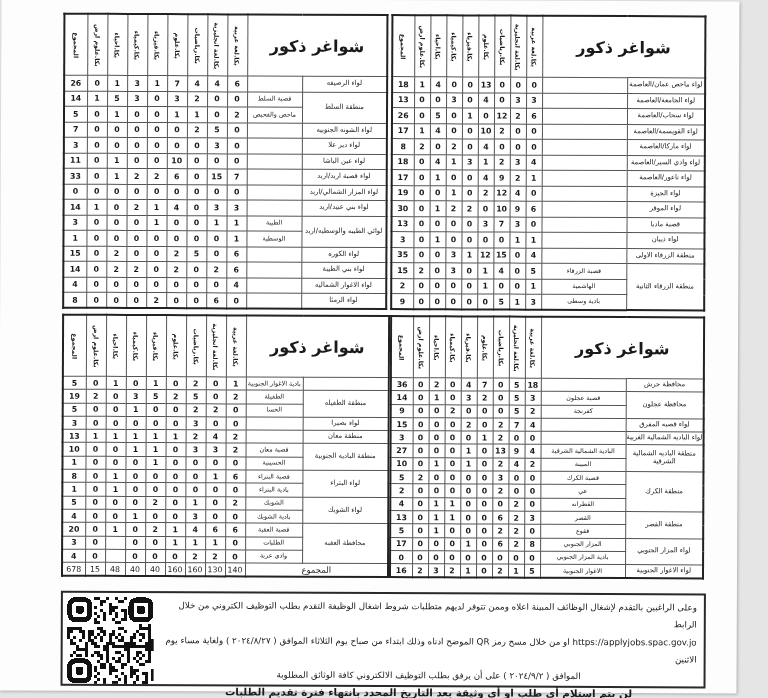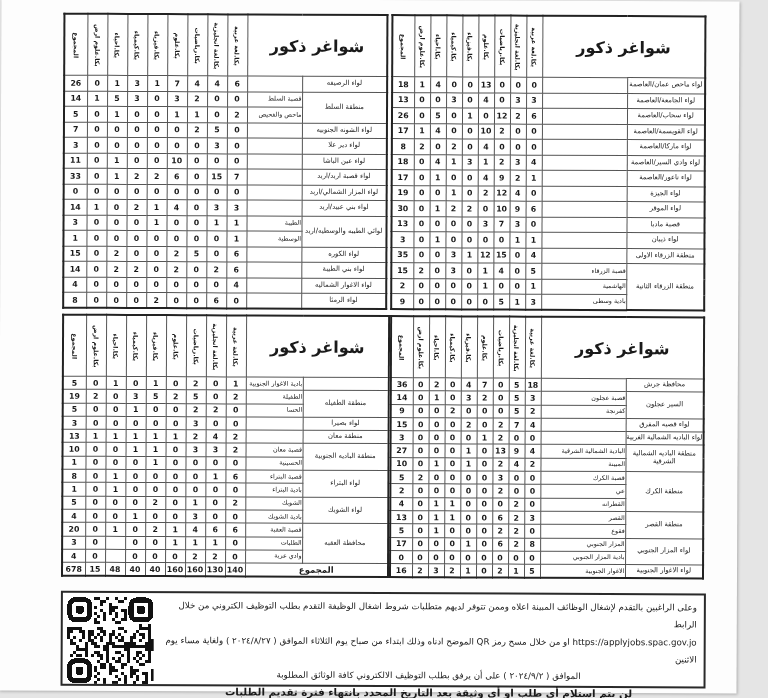--- a/index.html
+++ b/index.html
@@ -12,28 +12,28 @@
         background:#fff;border:2px solid #222}
   td,th{border:1px solid #555;padding:0;overflow:hidden}
   th.title{font-size:16px;font-weight:700;text-align:center;vertical-align:middle;
            letter-spacing:1px}
   th.v{vertical-align:middle}
   th.v div{height:60px;display:flex;align-items:center;justify-content:center;overflow:visible}
   th.v span{display:inline-block;transform:rotate(90deg);white-space:nowrap;
             font-size:6.3px;font-weight:700}
   td.num{text-align:center;font-size:7.8px;font-weight:700}
   td.lab{font-size:6.8px;text-align:center;line-height:1.15}
-  td.sub{font-size:6.4px;text-align:right;line-height:1.1}
+  td.sub{font-size:6.4px;text-align:center;line-height:1.1}
   .t-top tbody tr{height:15.5px}
   .t-bot tbody tr{height:13.3px}
   #t1{left:62px;top:14px;width:323px}
   #t2{left:390px;top:14px;width:313px}
   #t3{left:62px;top:315px;width:326px}
   #t4{left:390px;top:315px;width:313px}
-  tr.total-row td{font-weight:700}
+  tr.total-row td{font-weight:400}
   td.total-lab{font-size:8.5px;text-align:center;font-weight:700}
   .footer{position:absolute;left:62px;top:592px;width:645px;height:95px;
           border:2px solid #2a2a2a;box-sizing:border-box;direction:rtl;background:#fff}
   .qr{position:absolute;left:4px;top:4px}
   .ftext{position:absolute;right:7px;left:98px;top:4px}
   .ftext p{margin:0;line-height:17.3px}
   .f-reg{font-size:8.7px;text-align:right}
   .f-cen{font-size:8.7px;text-align:center}
   .f-bold{font-size:10.3px;font-weight:700;text-align:center}
 </style>
@@ -892,21 +892,21 @@
           <td class="num">5</td>
           <td class="num">0</td>
           <td class="num">7</td>
           <td class="num">4</td>
           <td class="num">0</td>
           <td class="num">2</td>
           <td class="num">0</td>
           <td class="num tot">36</td>
         </tr>
         <tr>
-          <td class="lab" rowspan="2">السير عجلون</td>
+          <td class="lab" rowspan="2">محافظة عجلون</td>
           <td class="sub">قصبة عجلون</td>
           <td class="num">3</td>
           <td class="num">5</td>
           <td class="num">0</td>
           <td class="num">2</td>
           <td class="num">3</td>
           <td class="num">0</td>
           <td class="num">1</td>
           <td class="num">0</td>
           <td class="num tot">14</td>

